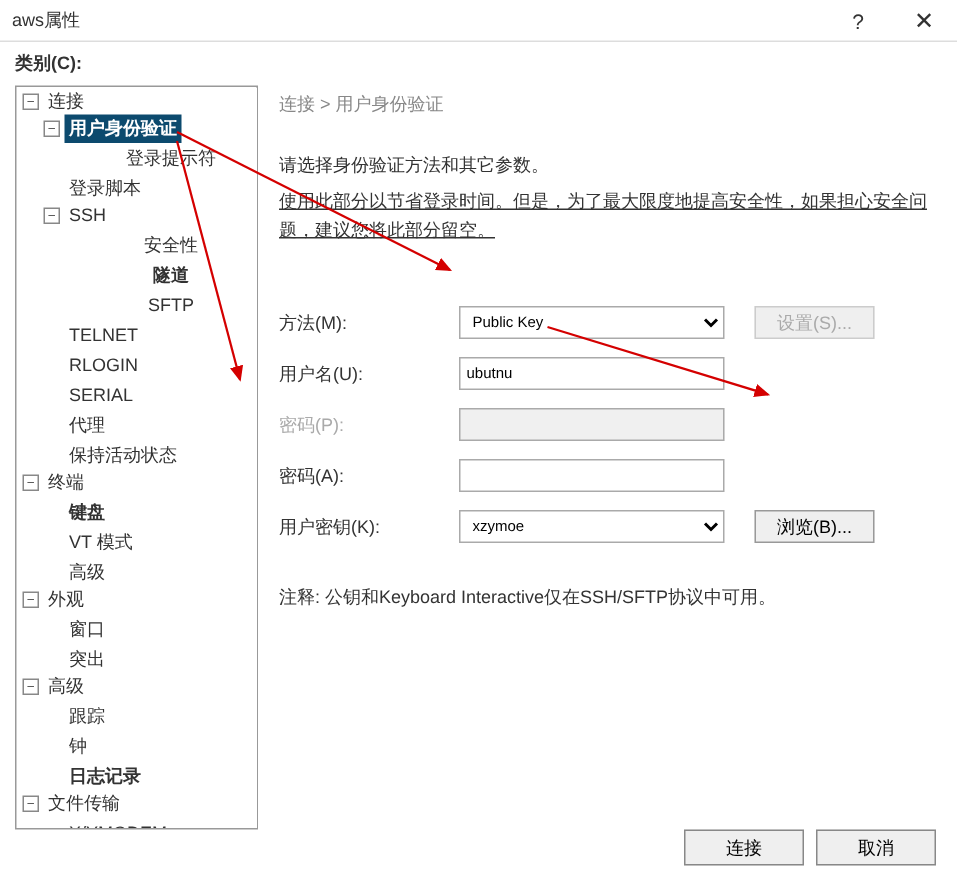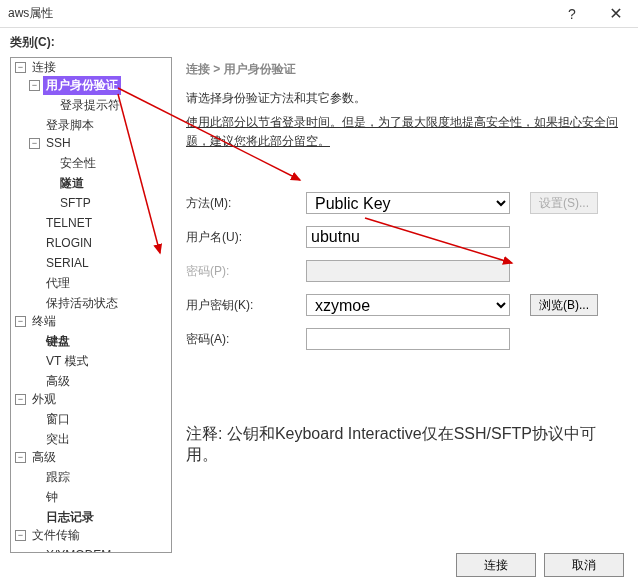--- a/index.html
+++ b/index.html
@@ -10,38 +10,38 @@
 .titlebar-btn { width: 44px; height: 28px; display: flex; align-items: center; justify-content: center; font-size: 14px; }
 .titlebar-btn:last-child { font-size: 16px; }
 .category-label { padding: 6px 10px 2px; font-size: 12px; font-weight: bold; }
 .main-area { display: flex; height: 502px; }
 .tree-panel { width: 162px; margin: 4px 0 0 10px; border: 1px solid #999; background: #fff; overflow: auto; height: 496px; }
 .tree li { position: relative; }
 .tree-row { display: flex; align-items: center; height: 18px; cursor: default; white-space: nowrap; }
 .tree-toggle { width: 11px; height: 11px; border: 1px solid #888; display: inline-flex; align-items: center; justify-content: center; font-size: 9px; line-height: 1; margin-right: 3px; background: #fff; color: #555; }
 .tree-spacer { display: inline-block; width: 14px; }
 .tree-label { padding: 1px 3px; }
-.tree-label.selected { background: #8b5cf6; color: #fff; }
+.tree-label.selected { background: #0c4a6e; color: #fff; }
 .tree-label.bold { font-weight: bold; }
 .indent-0 { padding-left: 4px; }
 .indent-1 { padding-left: 18px; }
-.indent-2 { padding-left: 32px; }
+.indent-2 { padding-left: 32px; justify-content: center; }
 .content-panel { flex: 1; padding: 8px 14px 0 14px; position: relative; }
-.breadcrumb { color: #888; margin-bottom: 12px; font-size: 12px; font-weight: bold; }
+.breadcrumb { color: #888; margin-bottom: 24px; font-size: 12px; }
 .desc-main { font-size: 12px; margin-bottom: 6px; }
 .desc-sub { font-size: 12px; line-height: 1.6; margin-bottom: 40px; text-decoration: underline; }
 .form-row { display: flex; align-items: center; margin-bottom: 10px; height: 24px; }
 .form-label { width: 120px; font-size: 12px; }
 .form-label.disabled { color: #aaa; }
 .form-control { flex: 0 0 170px; }
-select, input[type=text], input[type=password] { width: 204px; height: 22px; border: 1px solid #aaa; font-size: 16px; padding: 0 4px; background: #fff; font-family: inherit; }
+select, input[type=text], input[type=password] { width: 177px; height: 22px; border: 1px solid #aaa; font-size: 10px; padding: 0 4px; background: #fff; font-family: inherit; }
 input[disabled] { background: #f0f0f0; }
-.btn-side { width: 68px; height: 22px; margin-left: 20px; border: 1px solid #999; background: #efefef; font-size: 12px; cursor: pointer; font-family: inherit; }
+.btn-side { width: 80px; height: 22px; margin-left: 20px; border: 1px solid #999; background: #efefef; font-size: 12px; cursor: pointer; font-family: inherit; }
 .btn-side:disabled { color: #aaa; border-color: #ccc; cursor: default; }
-.note { margin-top: 73px; font-size: 16px; }
+.note { margin-top: 27px; font-size: 12px; }
 .footer-buttons { position: absolute; right: 14px; bottom: 10px; display: flex; gap: 8px; }
 .footer-btn { width: 80px; height: 24px; border: 1px solid #888; background: #efefef; font-size: 12px; cursor: pointer; font-family: inherit; }
 .footer-btn.primary { border: 1.5px solid #0078d7; }
 svg.arrows { position: absolute; left: 0; top: 0; pointer-events: none; }
 </style>
 </head>
 <body>
 
 <div class="titlebar">
   <span class="titlebar-title">aws属性</span>
@@ -238,34 +238,34 @@
     </div>
 
     <div class="form-row">
       <span class="form-label disabled">密码(P):</span>
       <div class="form-control">
         <input type="password" disabled="" style="">
       </div>
     </div>
 
     <div class="form-row">
+      <span class="form-label">密码(A):</span>
+      <div class="form-control">
+        <input type="password" style="">
+      </div>
+    </div>
+
+    <div class="form-row">
       <span class="form-label">用户密钥(K):</span>
       <div class="form-control">
         <select>
           <option>xzymoe</option>
         </select>
       </div>
       <button class="btn-side">浏览(B)...</button>
-    </div>
-
-    <div class="form-row">
-      <span class="form-label">密码(A):</span>
-      <div class="form-control">
-        <input type="password" style="">
-      </div>
     </div>
 
     <div class="note">注释: 公钥和Keyboard Interactive仅在SSH/SFTP协议中可用。</div>
   </div>
 </div>
 
 <div class="footer-buttons">
   <button class="footer-btn">连接</button>
   <button class="footer-btn">取消</button>
 </div>

